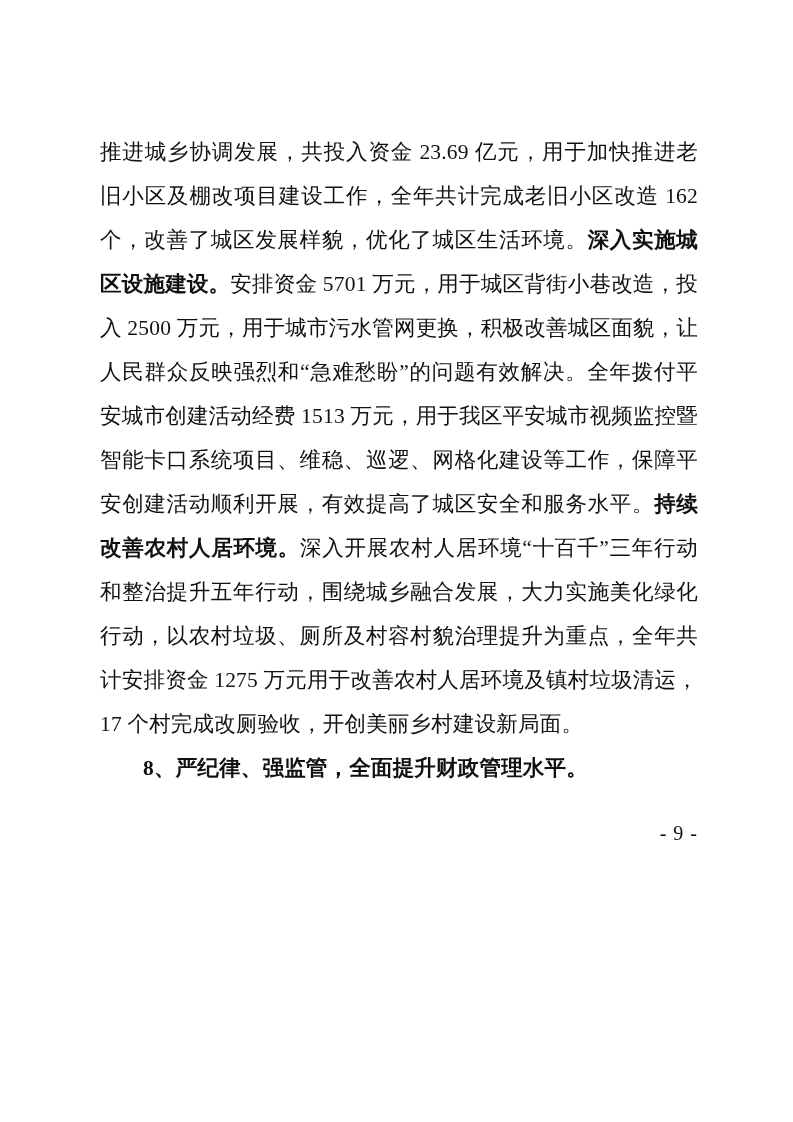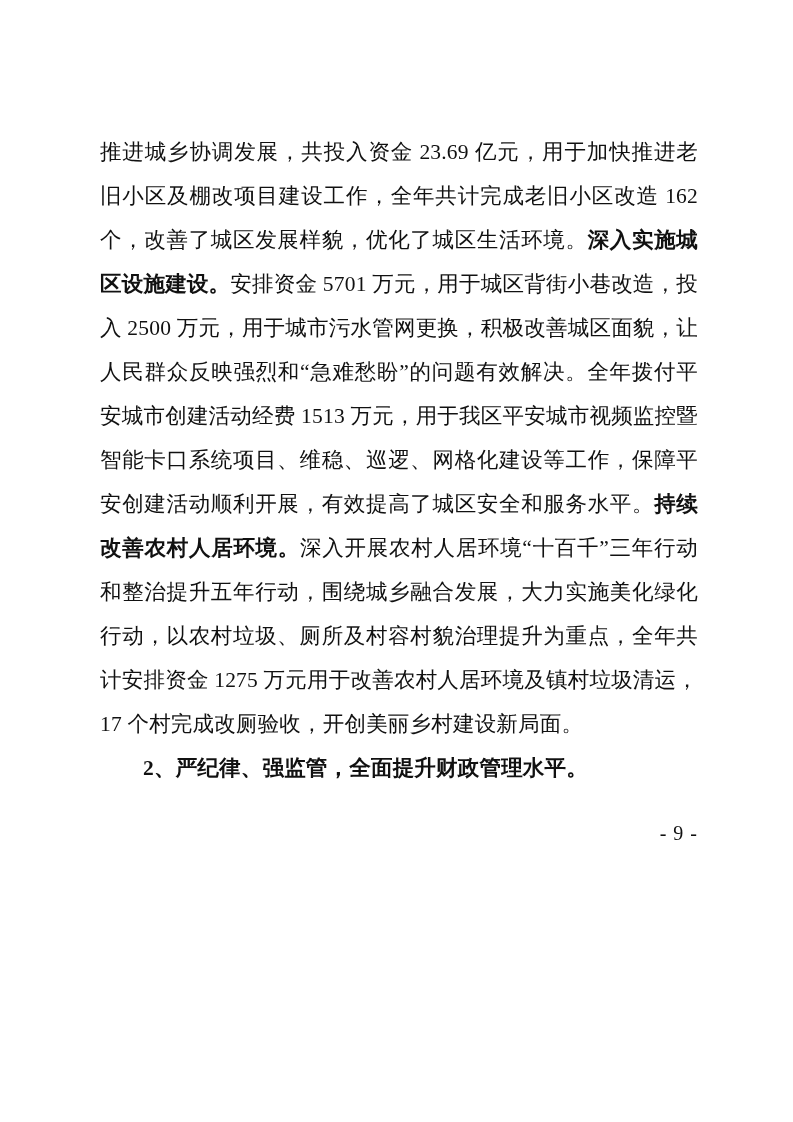--- a/index.html
+++ b/index.html
@@ -51,16 +51,16 @@
     color: #111111;
     letter-spacing: 1px;
   }
 </style>
 </head>
 <body>
 
 <div class="page">
   <div class="doc-body">
     <p class="para"><span>推进城乡协调发展，共投入资金 23.69 亿元，用于加快推进老旧小区及棚改项目建设工作，全年共计完成老旧小区改造 162 个，改善了城区发展样貌，优化了城区生活环境。</span><span class="bold">深入实施城区设施建设。</span><span>安排资金 5701 万元，用于城区背街小巷改造，投入 2500 万元，用于城市污水管网更换，积极改善城区面貌，让人民群众反映强烈和“急难愁盼”的问题有效解决。全年拨付平安城市创建活动经费 1513 万元，用于我区平安城市视频监控暨智能卡口系统项目、维稳、巡逻、网格化建设等工作，保障平安创建活动顺利开展，有效提高了城区安全和服务水平。</span><span class="bold">持续改善农村人居环境。</span><span>深入开展农村人居环境“十百千”三年行动和整治提升五年行动，围绕城乡融合发展，大力实施美化绿化行动，以农村垃圾、厕所及村容村貌治理提升为重点，全年共计安排资金 1275 万元用于改善农村人居环境及镇村垃圾清运，17 个村完成改厕验收，开创美丽乡村建设新局面。</span></p>
-    <p class="para indent"><span class="bold">2、严纪律、强监管，全面提升财政管理水平。</span></p>
+    <p class="para indent"><span class="bold">8、严纪律、强监管，全面提升财政管理水平。</span></p>
   </div>
   <div class="page-number">- 9 -</div>
 </div>
 
 </body></html>

